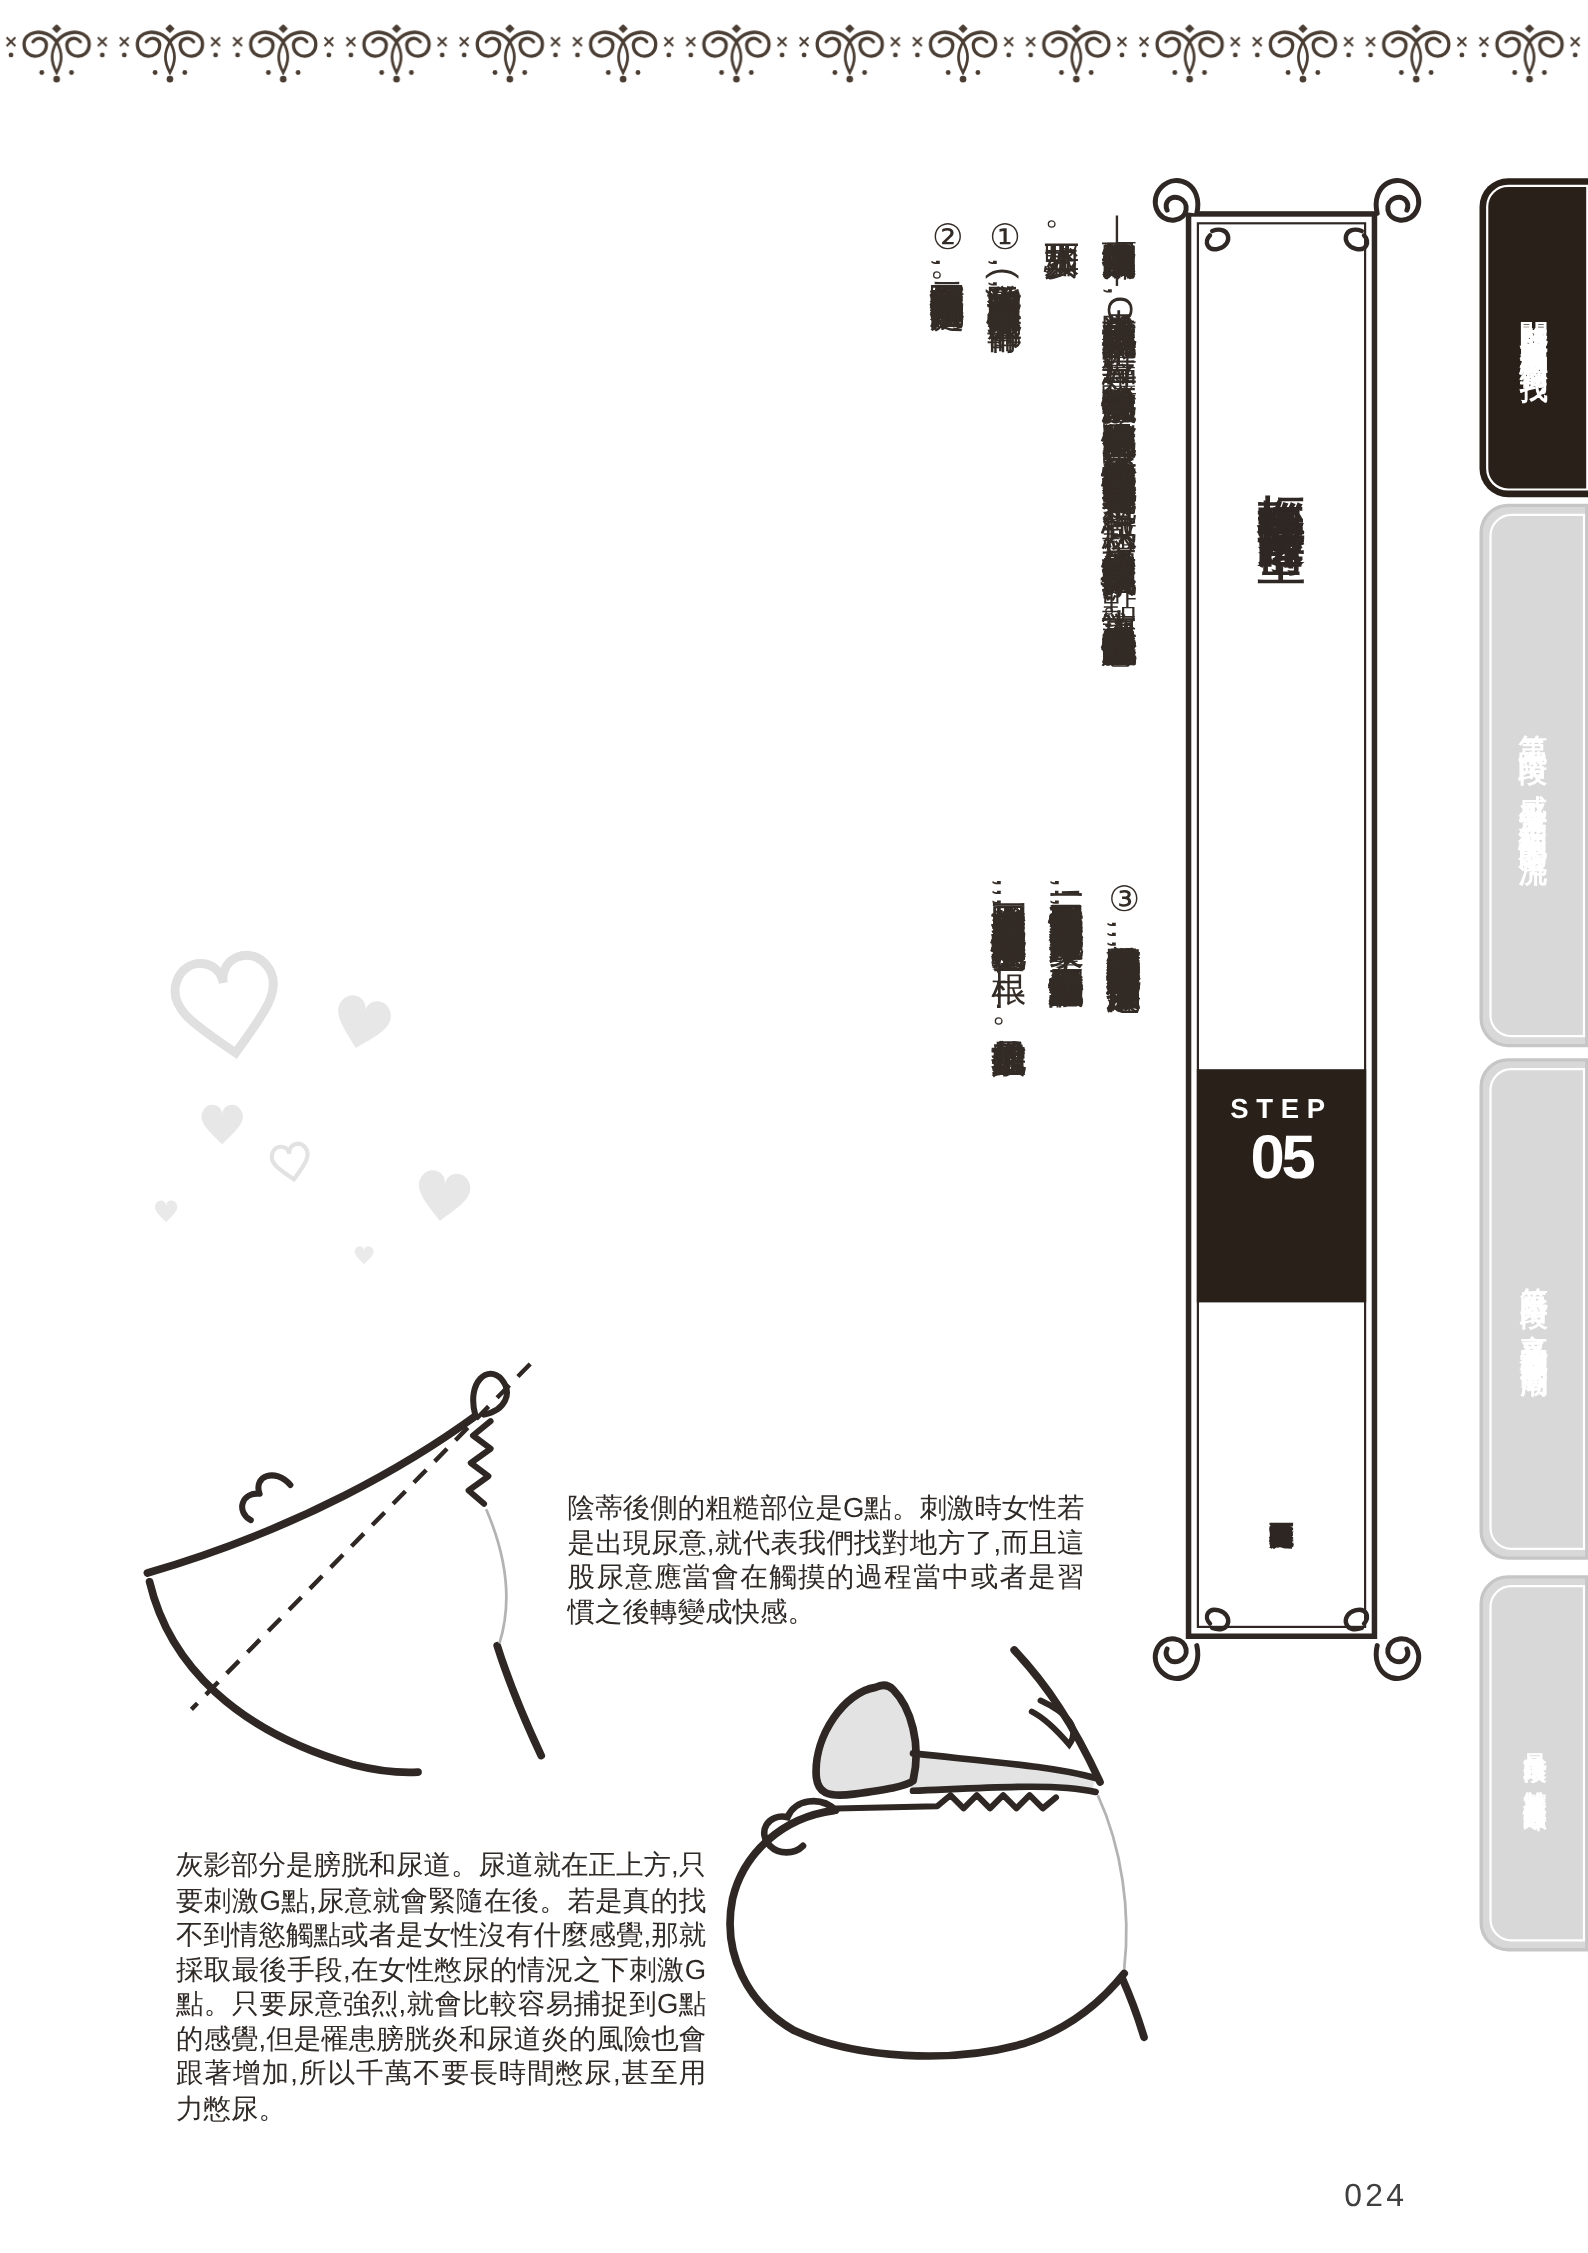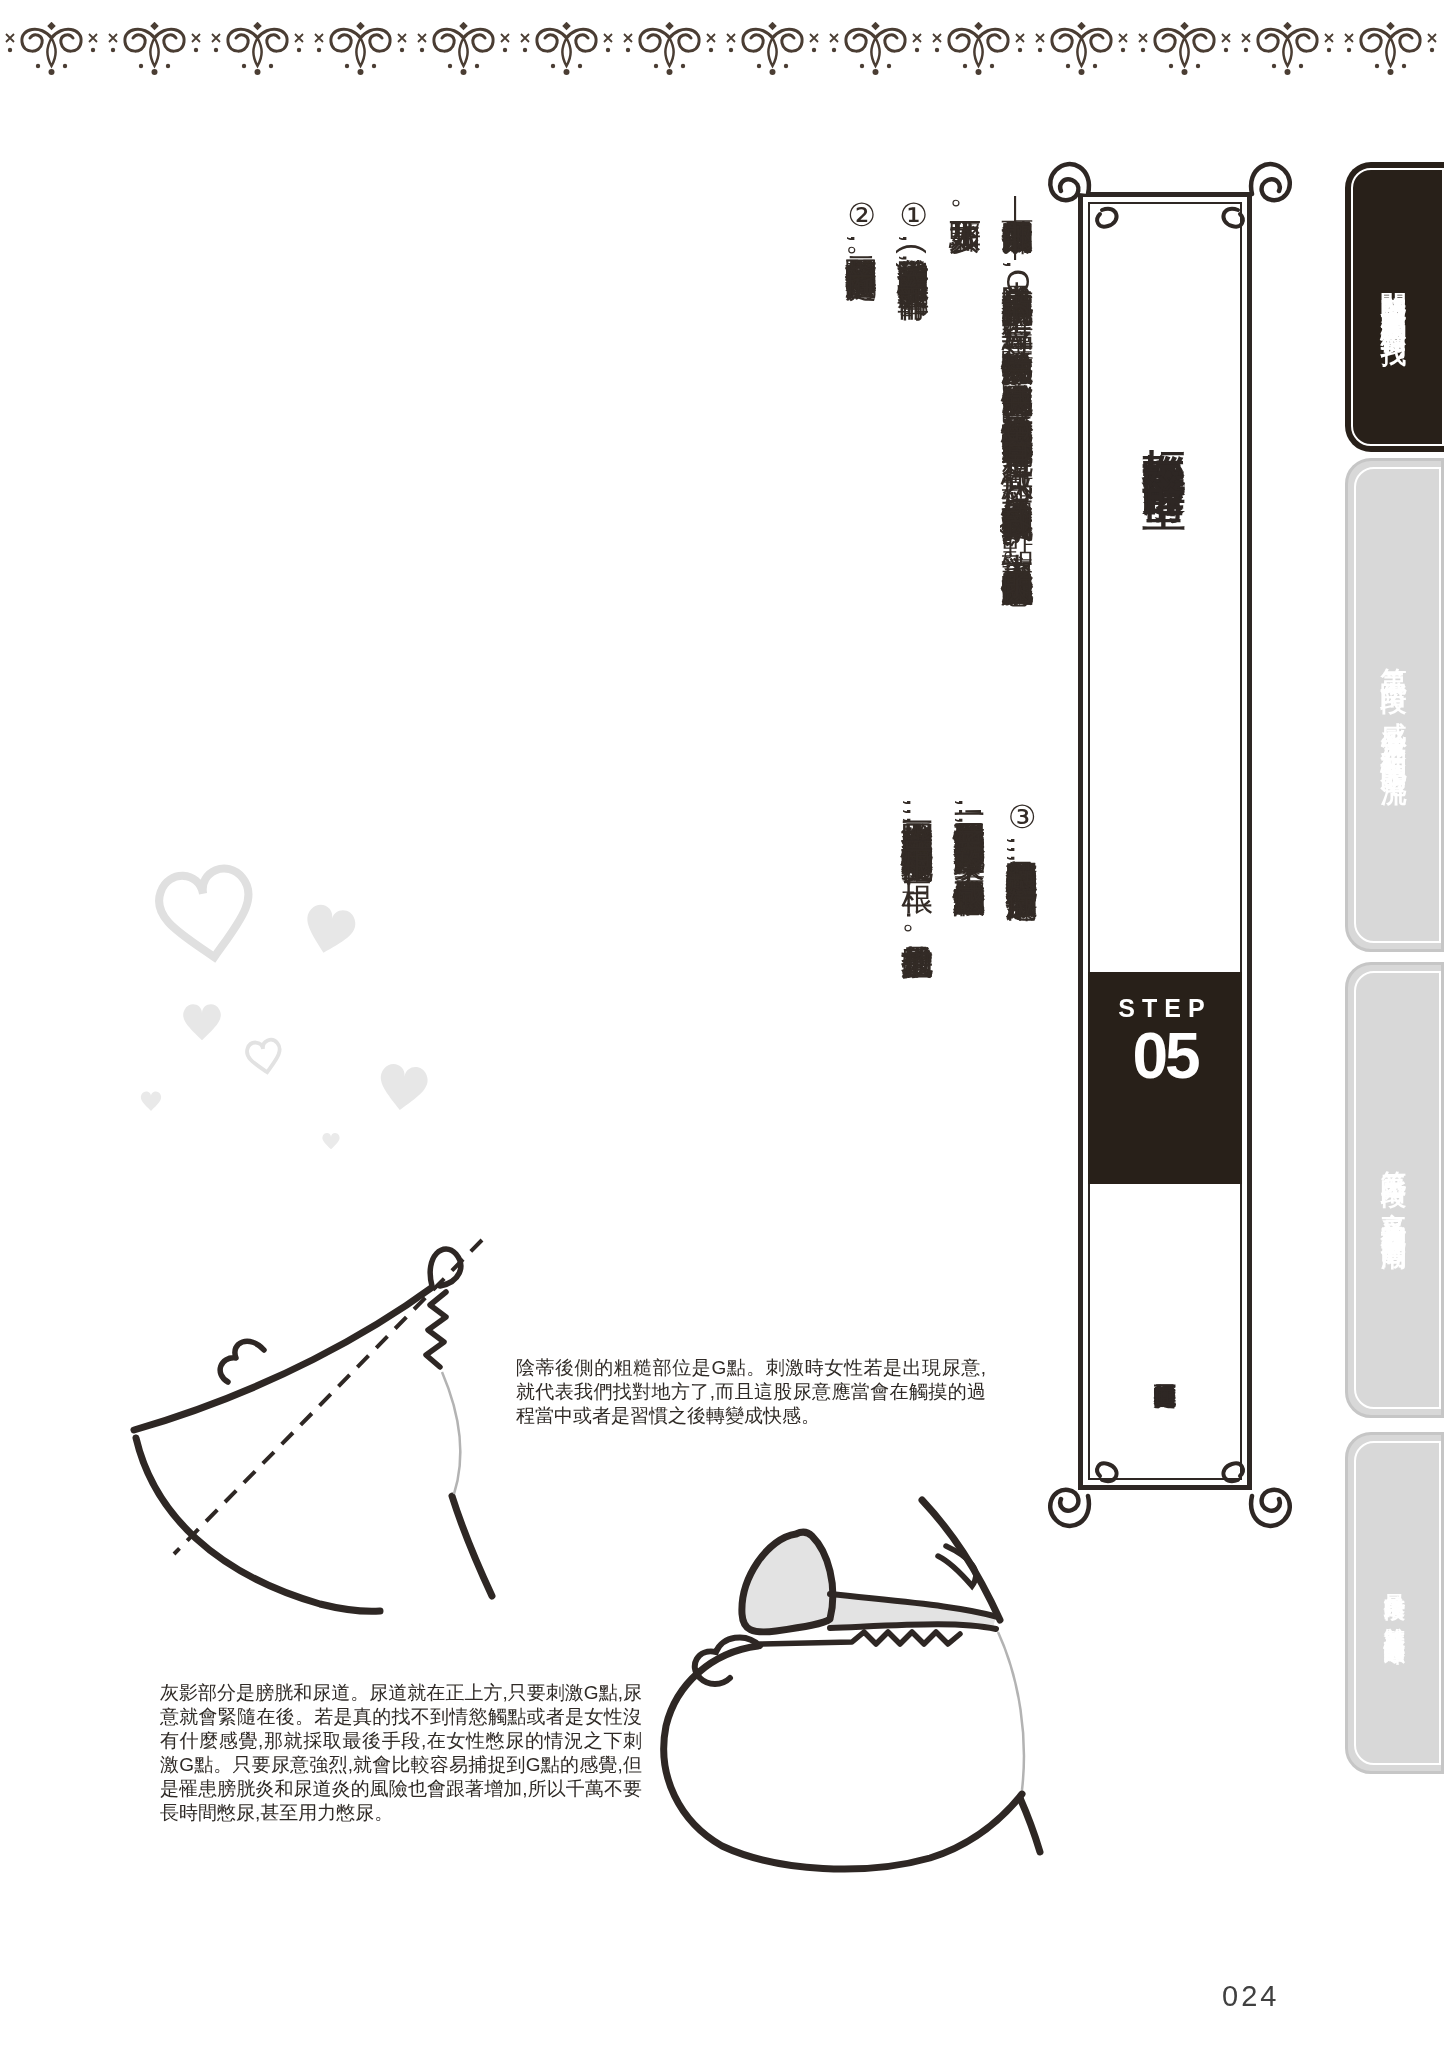--- a/index.html
+++ b/index.html
@@ -13,21 +13,21 @@
 
   
   .vflow{
     writing-mode:vertical-rl;text-orientation:mixed;
     color:#332b26;
   }
   .body-block{font-size:32px;line-height:1.63;letter-spacing:0;}
   .body-block p{margin:0;text-indent:1em;}
 
   
-  .caption{font-size:19px;line-height:1.26;text-align:justify;color:#2f2a26;}
+  .caption{font-size:25px;line-height:1.26;text-align:justify;color:#2f2a26;}
 
   
   .tab{
     position:absolute;right:0;width:99px;box-sizing:border-box;
     border-radius:26px 0 0 26px;
   }
   .tab::before{
     content:"";position:absolute;inset:6px 0 6px 6px;
     border:2px solid #ffffff;border-radius:20px 0 0 20px;pointer-events:none;
   }
@@ -57,21 +57,21 @@
   .vwrap{display:flex;align-items:center;justify-content:center;}
   .main-title{
     left:1078px;top:215px;width:174px;height:440px;
   }
   .main-title .vflow{font-size:43px;font-weight:700;letter-spacing:5px;color:#2e2724;}
   .step-box{
     left:1088px;top:972px;width:154px;height:212px;background:#282019;
     display:flex;flex-direction:column;align-items:center;justify-content:flex-start;
   }
   .step-label{color:#ffffff;font-size:25px;letter-spacing:7px;font-weight:700;margin-top:22px;}
-  .step-number{color:#fff;font-size:64px;font-weight:800;letter-spacing:-3px;line-height:1.05;}
+  .step-number{color:#fff;font-size:56px;font-weight:800;letter-spacing:-3px;line-height:1.05;}
   .subtitle{
     left:1078px;top:1222px;width:174px;height:290px;
   }
   .subtitle .vflow{font-size:22px;font-weight:700;letter-spacing:0;color:#2e2724;}
 
   
   .page-number{
     left:1222px;top:1980px;font-size:29px;letter-spacing:3px;color:#404040;
   }
 

